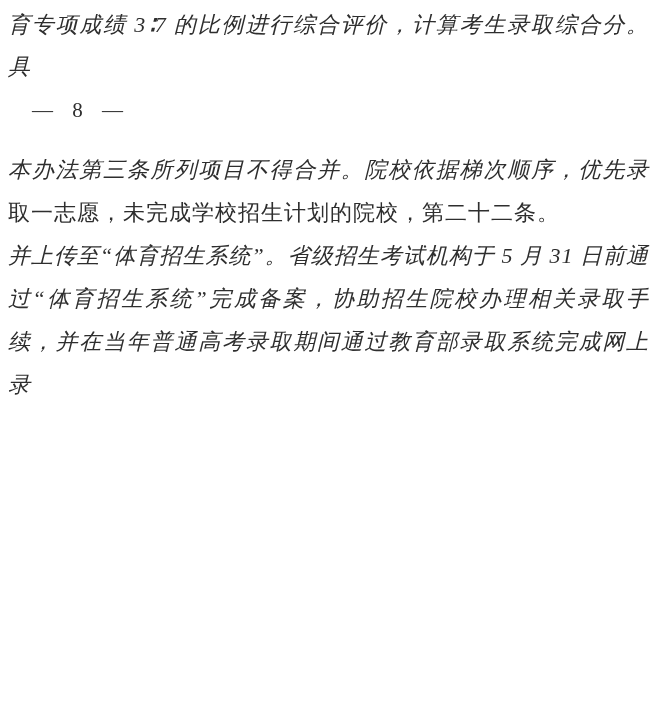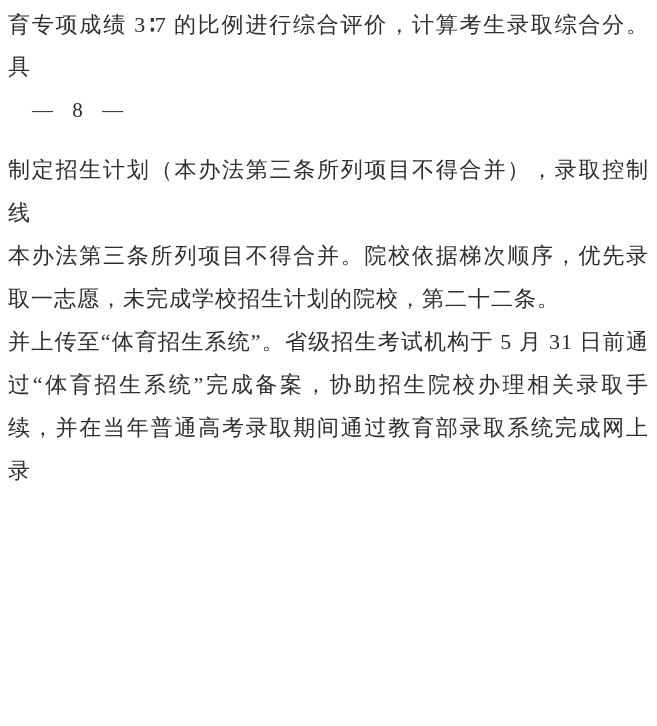--- a/index.html
+++ b/index.html
@@ -26,20 +26,21 @@
     white-space: nowrap;
   }
   .frag1 .line { line-height: 42px; }
   .frag2 .line { line-height: 43px; }
   .line.full {
     white-space: normal;
     text-align: justify;
     text-align-last: justify;
     -moz-text-align-last: justify;
     text-justify: inter-character;
+    font-style: italic;
   }
   .line.short {
     text-align: left;
     text-align-last: left;
   }
   .article-indent {
     padding-left: 54px;
   }
   .article-no {
     font-family: "Liberation Sans", "DejaVu Sans", sans-serif;
@@ -61,21 +62,20 @@
 <body>
 
 <div class="page">
 
   <div class="frag1">
     <div class="line full">育专项成绩 3∶7 的比例进行综合评价，计算考生录取综合分。具</div>
     <div class="page-number-line">— 8 —</div>
   </div>
 
   <div class="frag2">
-    <div class="line full">制定招生计划（本办法第三条所列项目不得合并），录取控制线</div>
     <div class="line full">本办法第三条所列项目不得合并。院校依据梯次顺序，优先录</div>
     <div class="line short">取一志愿，未完成学校招生计划的院校，第二十二条。</div>
     <div class="line full">并上传至“体育招生系统”。省级招生考试机构于 5 月 31 日前通</div>
     <div class="line full">过“体育招生系统”完成备案，协助招生院校办理相关录取手</div>
     <div class="line full">续，并在当年普通高考录取期间通过教育部录取系统完成网上录</div>
 
   </div>
 
 </div>
 

